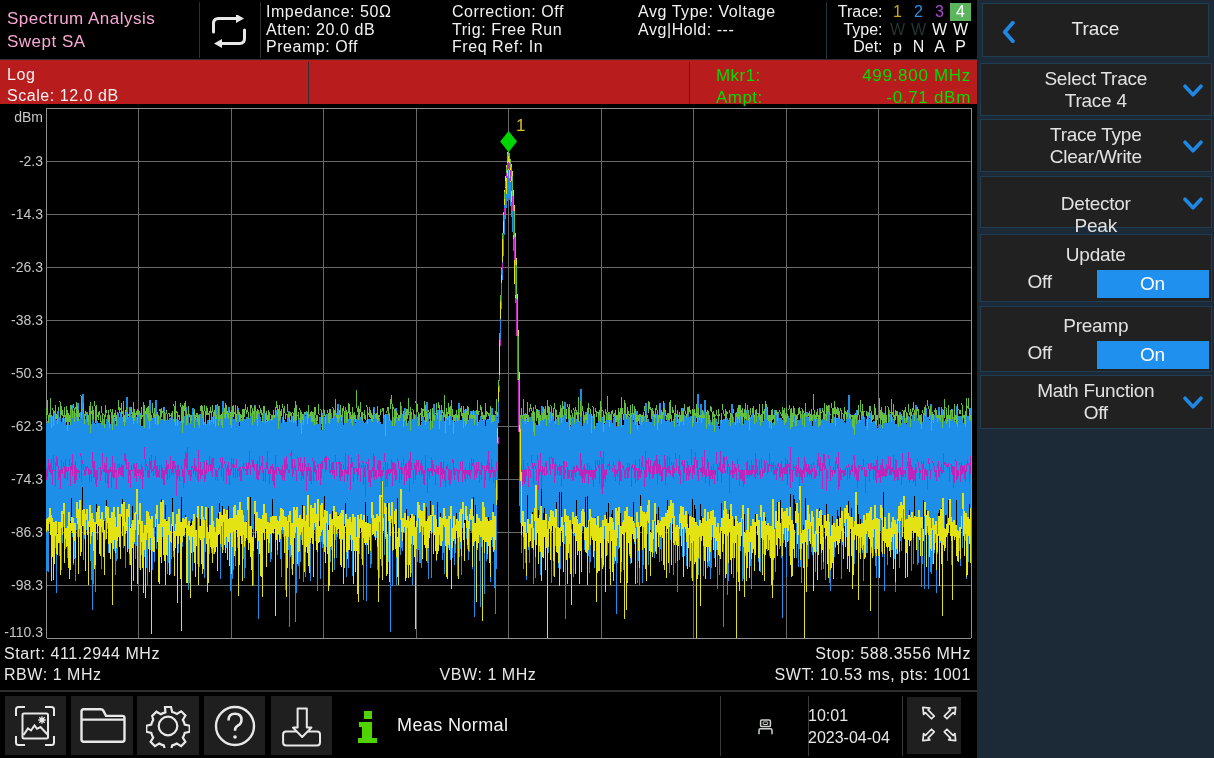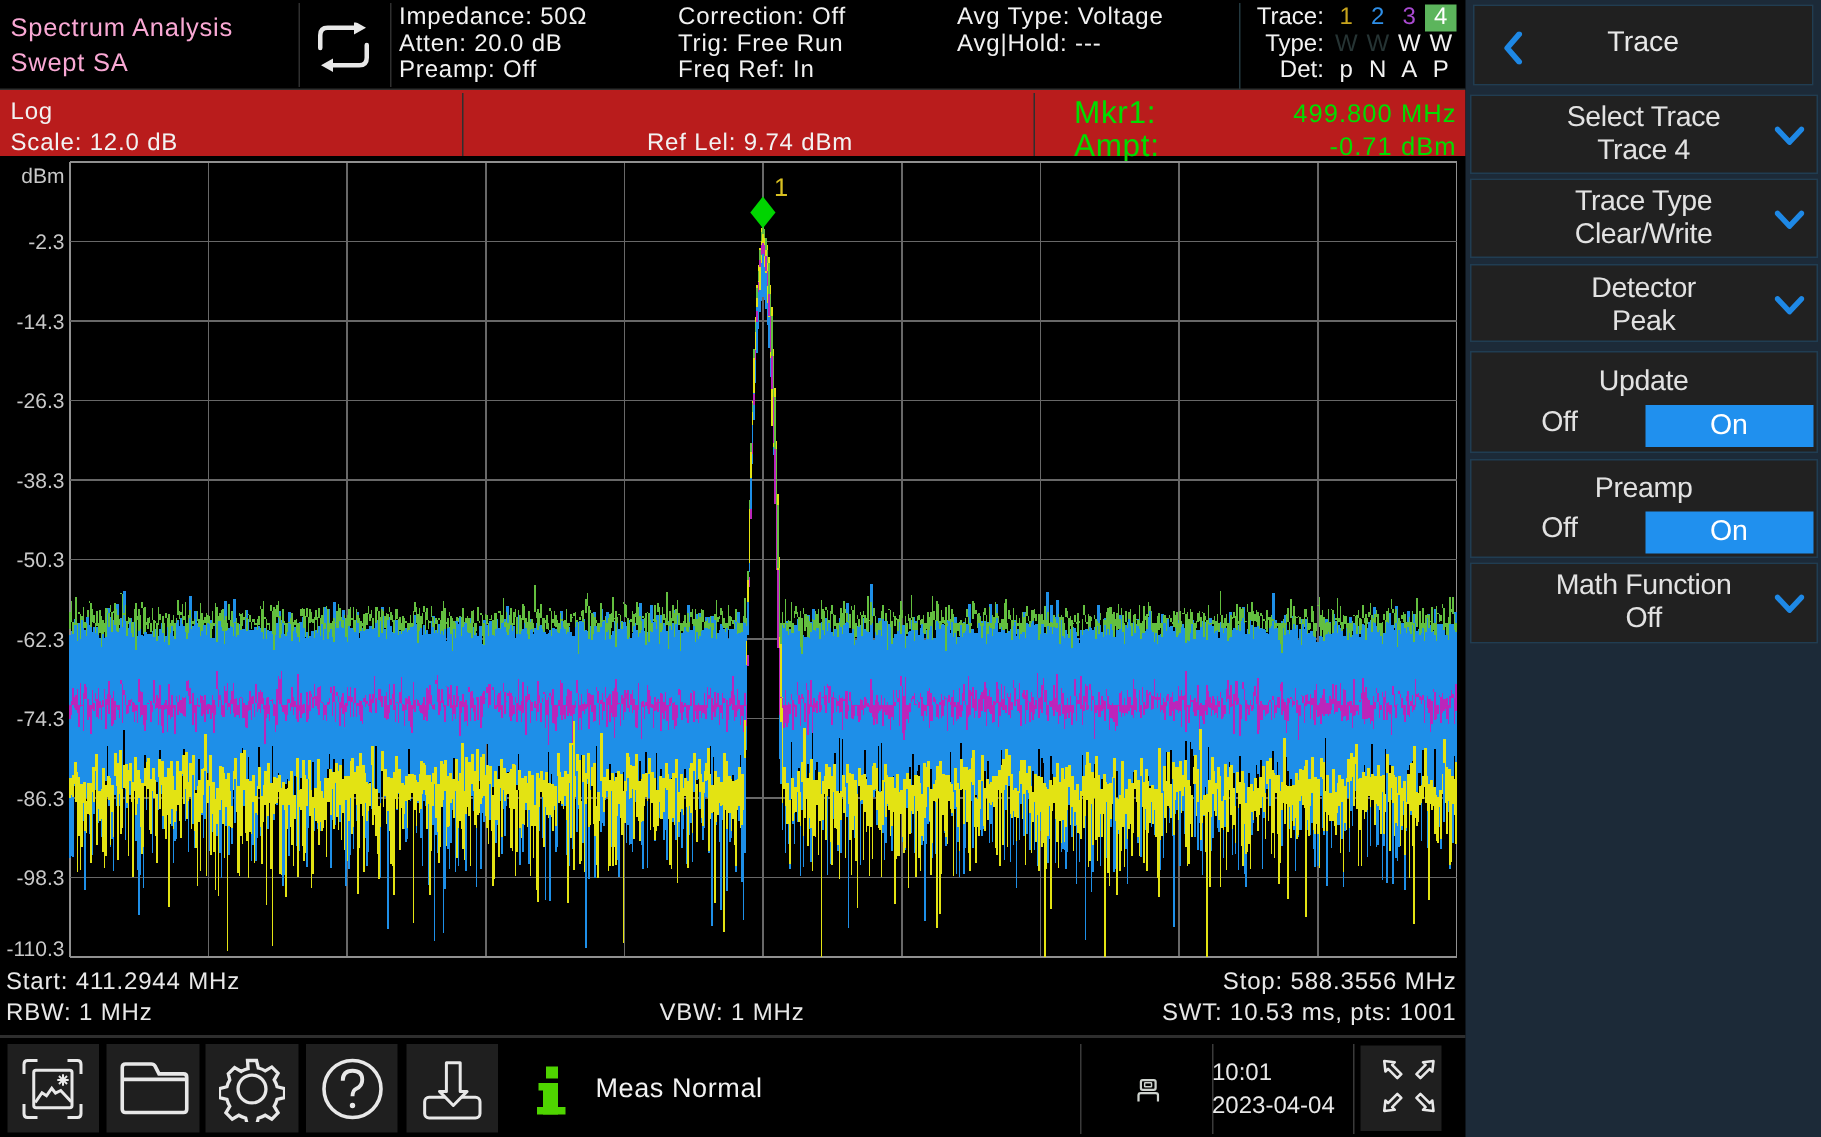--- a/index.html
+++ b/index.html
@@ -38,22 +38,21 @@
     <div style="text-align:right"><span>Type:&nbsp;</span><span style="display:inline-block;width:21px;text-align:center;color:#263434">W</span><span style="display:inline-block;width:21px;text-align:center;color:#263434">W</span><span style="display:inline-block;width:21px;text-align:center">W</span><span style="display:inline-block;width:21px;text-align:center">W</span></div>
     <div style="text-align:right"><span>Det:&nbsp;</span><span style="display:inline-block;width:21px;text-align:center">p</span><span style="display:inline-block;width:21px;text-align:center">N</span><span style="display:inline-block;width:21px;text-align:center">A</span><span style="display:inline-block;width:21px;text-align:center">P</span></div>
   </div>
   <div class="hline" style="left:0;top:59px;width:977px"></div>
 </div>
 
 <div class="abs" style="left:0;top:60px;width:977px;height:44px;background:#b91c1c">
   <div class="abs col3" style="left:7px;top:3.5px;line-height:21.8px">Log<br>Scale: 12.0 dB</div>
   <div class="vline" style="left:308px;top:2px;height:42px"></div>
   <div class="vline" style="left:689px;top:2px;height:42px"></div>
-  <div class="abs col3" style="left:380px;top:26.5px;width:240px;text-align:center">Ref Lel: 9.74 dBm</div>
-  <div class="abs grn" style="left:716px;top:5px;font-size:21px;line-height:22.4px;letter-spacing:.45px">Mkr1:<br>Ampt:</div>
+  <div class="abs grn" style="left:716px;top:5px;font-size:17px;line-height:22.4px;letter-spacing:.45px">Mkr1:<br>Ampt:</div>
   <div class="abs grn" style="left:771px;top:5px;width:200px;text-align:right;font-size:17px;line-height:22.4px;letter-spacing:.7px">499.800 MHz<br>-0.71 dBm</div>
 </div>
 
 <svg class="abs" style="left:0;top:104px" width="977" height="586" viewBox="0 0 977 586">
   <g shape-rendering="crispEdges">
         <line x1="46.5" y1="4" x2="46.5" y2="534" stroke="#909090" stroke-width="1"></line>
         <line x1="138.9" y1="4" x2="138.9" y2="534" stroke="#686868" stroke-width="1"></line>
         <line x1="231.4" y1="4" x2="231.4" y2="534" stroke="#686868" stroke-width="1"></line>
         <line x1="323.9" y1="4" x2="323.9" y2="534" stroke="#686868" stroke-width="1"></line>
         <line x1="416.3" y1="4" x2="416.3" y2="534" stroke="#686868" stroke-width="1"></line>
@@ -181,21 +180,21 @@
           <path d="M2 2.2 L10 10.8 L18 2.2" fill="none" stroke="#1e88e5" stroke-width="3.6" stroke-linecap="round" stroke-linejoin="round"></path>
         </svg>
   </div>
   <div class="panelbox" style="top:119.3px;height:52.5px">
     <div style="margin-top:4px;line-height:22px">Trace Type<br>Clear/Write</div>
     <svg class="abs" style="left:202px;top:20px" width="20" height="13" viewBox="0 0 20 13">
           <path d="M2 2.2 L10 10.8 L18 2.2" fill="none" stroke="#1e88e5" stroke-width="3.6" stroke-linecap="round" stroke-linejoin="round"></path>
         </svg>
   </div>
   <div class="panelbox" style="top:175.6px;height:52.5px">
-    <div style="margin-top:5px;line-height:22px">Detector<br>Peak</div>
+    <div style="margin-top:16px;line-height:22px">Detector<br>Peak</div>
     <svg class="abs" style="left:202px;top:20px" width="20" height="13" viewBox="0 0 20 13">
           <path d="M2 2.2 L10 10.8 L18 2.2" fill="none" stroke="#1e88e5" stroke-width="3.6" stroke-linecap="round" stroke-linejoin="round"></path>
         </svg>
   </div>
   <div class="panelbox" style="top:233.7px;height:68.5px">
     <div style="margin-top:9px">Update</div>
     <div class="abs" style="left:47px;top:36px;font-size:19px">Off</div>
     <div class="abs" style="left:116px;top:35.5px;width:112px;height:28px;background:#2090ee;color:#fff;font-size:19px;line-height:28px">On</div>
   </div>
   <div class="panelbox" style="top:305.5px;height:66px">

